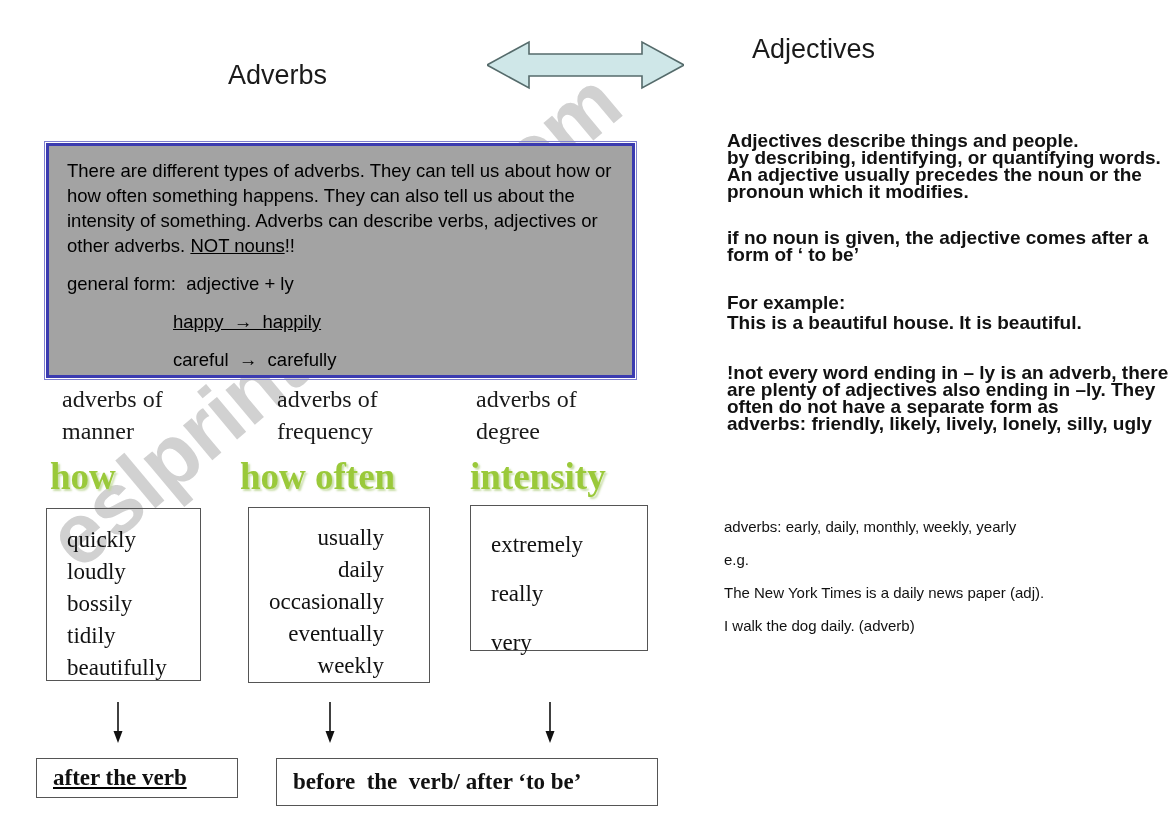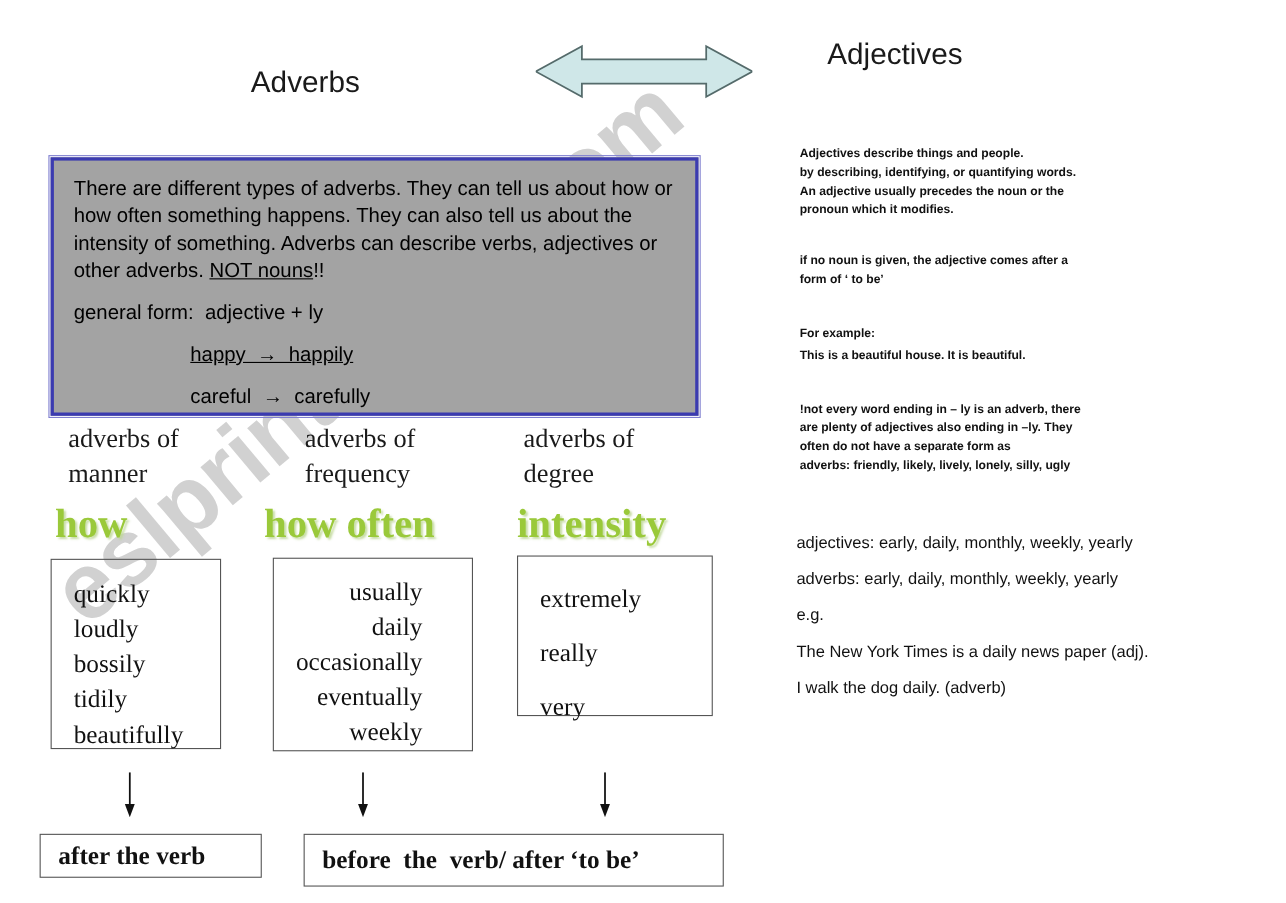--- a/index.html
+++ b/index.html
@@ -193,29 +193,29 @@
     z-index: 10;
   }
   .result-box span {
     font-family: "Liberation Serif", serif;
     font-weight: bold;
     font-size: 23px;
     color: #111;
     white-space: pre;
     padding-left: 16px;
   }
-  #result-box-after  { left: 36px;  top: 758px; width: 202px; height: 40px; }
+  #result-box-after  { left: 36px;  top: 758px; width: 202px; height: 40px; text-decoration: underline; }
   #result-box-before { left: 276px; top: 758px; width: 382px; height: 48px; }
 
   
   .adj-block {
     position: absolute;
     font-family: "Liberation Sans", sans-serif;
     font-weight: bold;
-    font-size: 11px;
+    font-size: 19px;
     color: #111;
     white-space: pre-line;
     z-index: 10;
   }
   #adj-block-1 { left: 727px; top: 132px; line-height: 17px; }
   #adj-block-2 { left: 727px; top: 229px; line-height: 17px; }
   #adj-block-3 { left: 727px; top: 293px; line-height: 20px; }
   #adj-block-4 { left: 727px; top: 364px; line-height: 17px; }
 
   .adj-line {
@@ -329,19 +329,18 @@
 pronoun which it modifies.</div>
   <div class="adj-block" id="adj-block-2">if no noun is given, the adjective comes after a
 form of ‘ to be’</div>
   <div class="adj-block" id="adj-block-3">For example:
 This is a beautiful house. It is beautiful.</div>
   <div class="adj-block" id="adj-block-4">!not every word ending in – ly is an adverb, there
 are plenty of adjectives also ending in –ly. They
 often do not have a separate form as
 adverbs:   friendly, likely, lively, lonely, silly, ugly</div>
 
-  <div class="adj-line" id="adj-line-1">adjectives: early, daily, monthly, weekly, yearly</div>
   <div class="adj-line" id="adj-line-2">adverbs: early, daily, monthly, weekly, yearly</div>
   <div class="adj-line" id="adj-line-3">e.g.</div>
   <div class="adj-line" id="adj-line-4">The New York Times is a daily news paper (adj).</div>
   <div class="adj-line" id="adj-line-5">I walk the dog daily. (adverb)</div>
 
 </div>
 
 </body></html>

